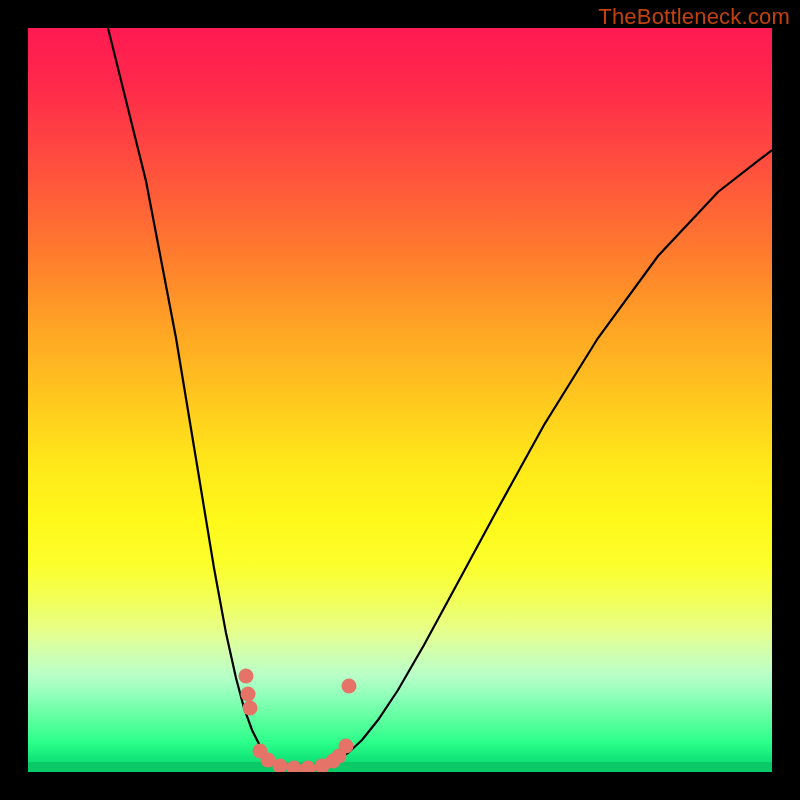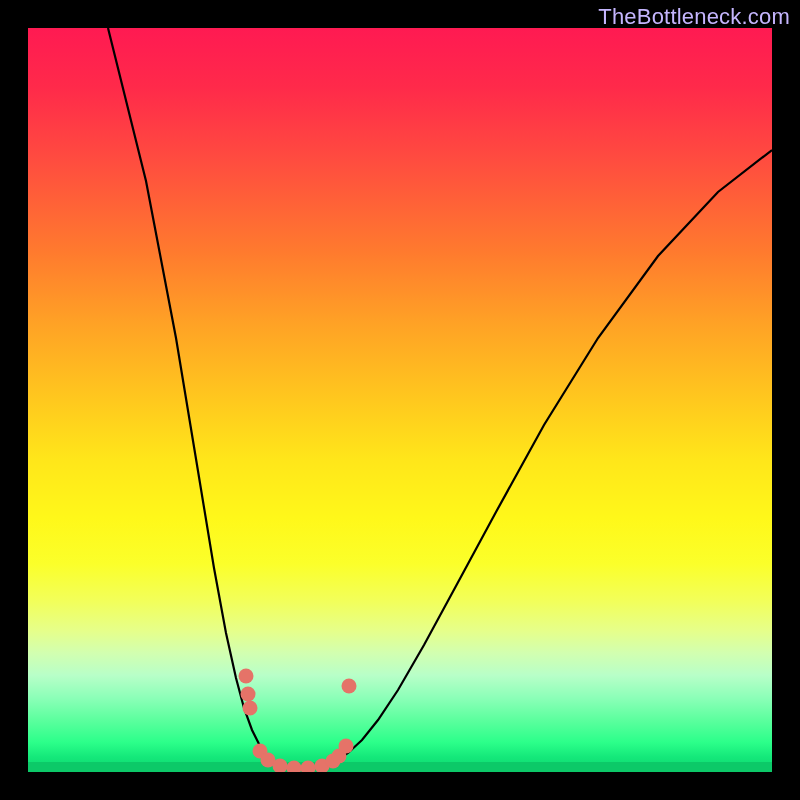--- a/index.html
+++ b/index.html
@@ -67,21 +67,21 @@
     position: absolute;
     left: 0;
     top: 0;
     width: 100%;
     height: 100%;
   }
   .watermark {
     position: absolute;
     top: 4px;
     right: 10px;
-    color: #c4b5fd;
+    color: #c2410c;
     font-size: 22px;
     font-weight: 400;
     letter-spacing: 0.2px;
     user-select: none;
     margin-left: 26px;
   }
 </style>
 </head>
 <body>
 

